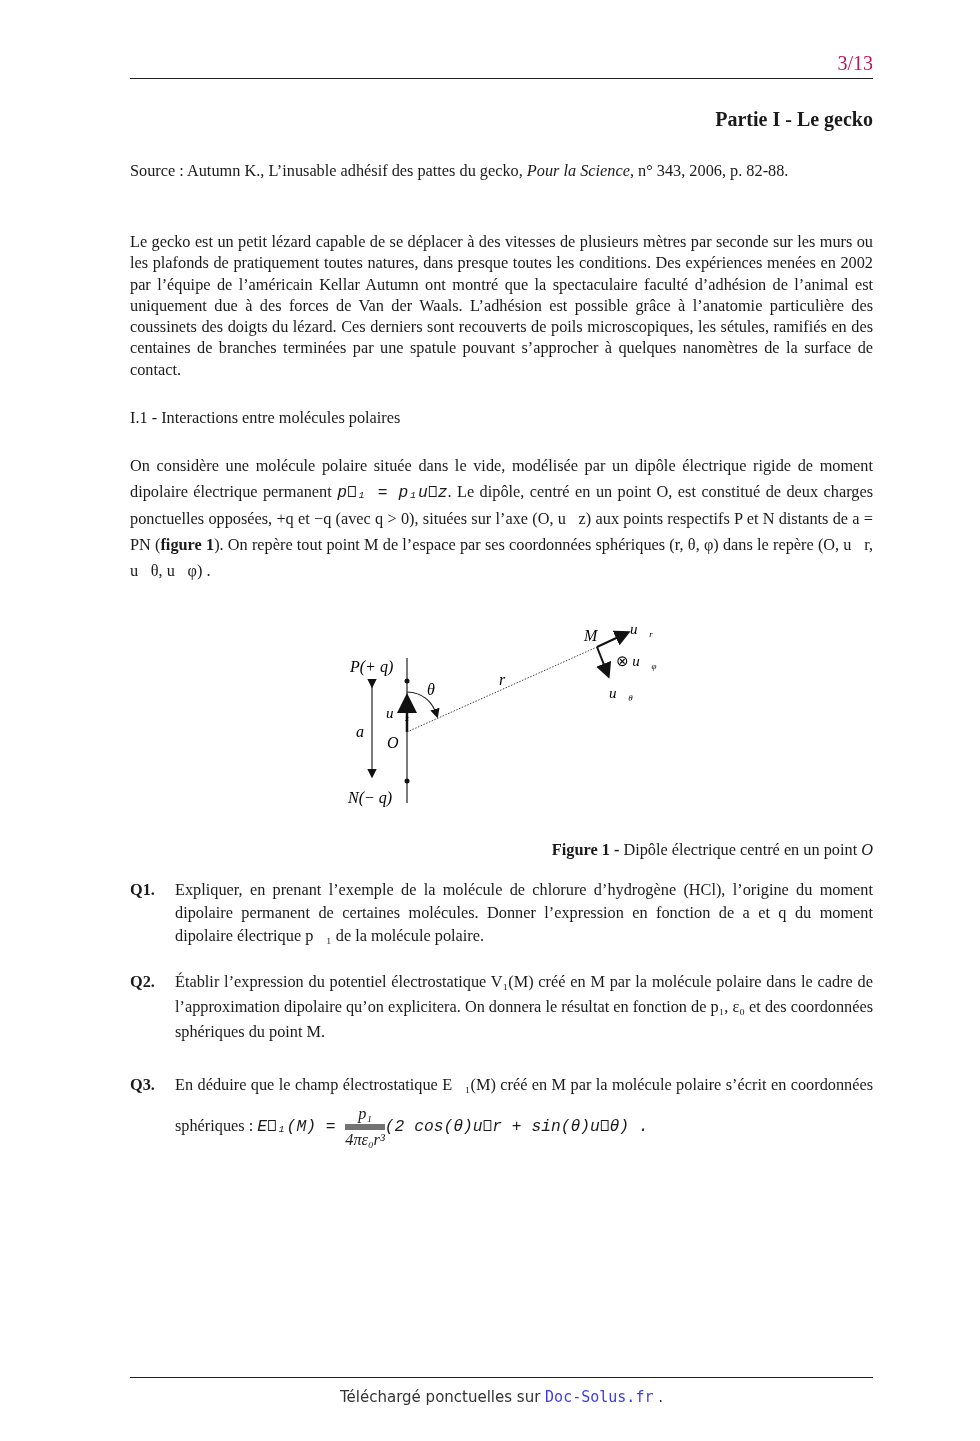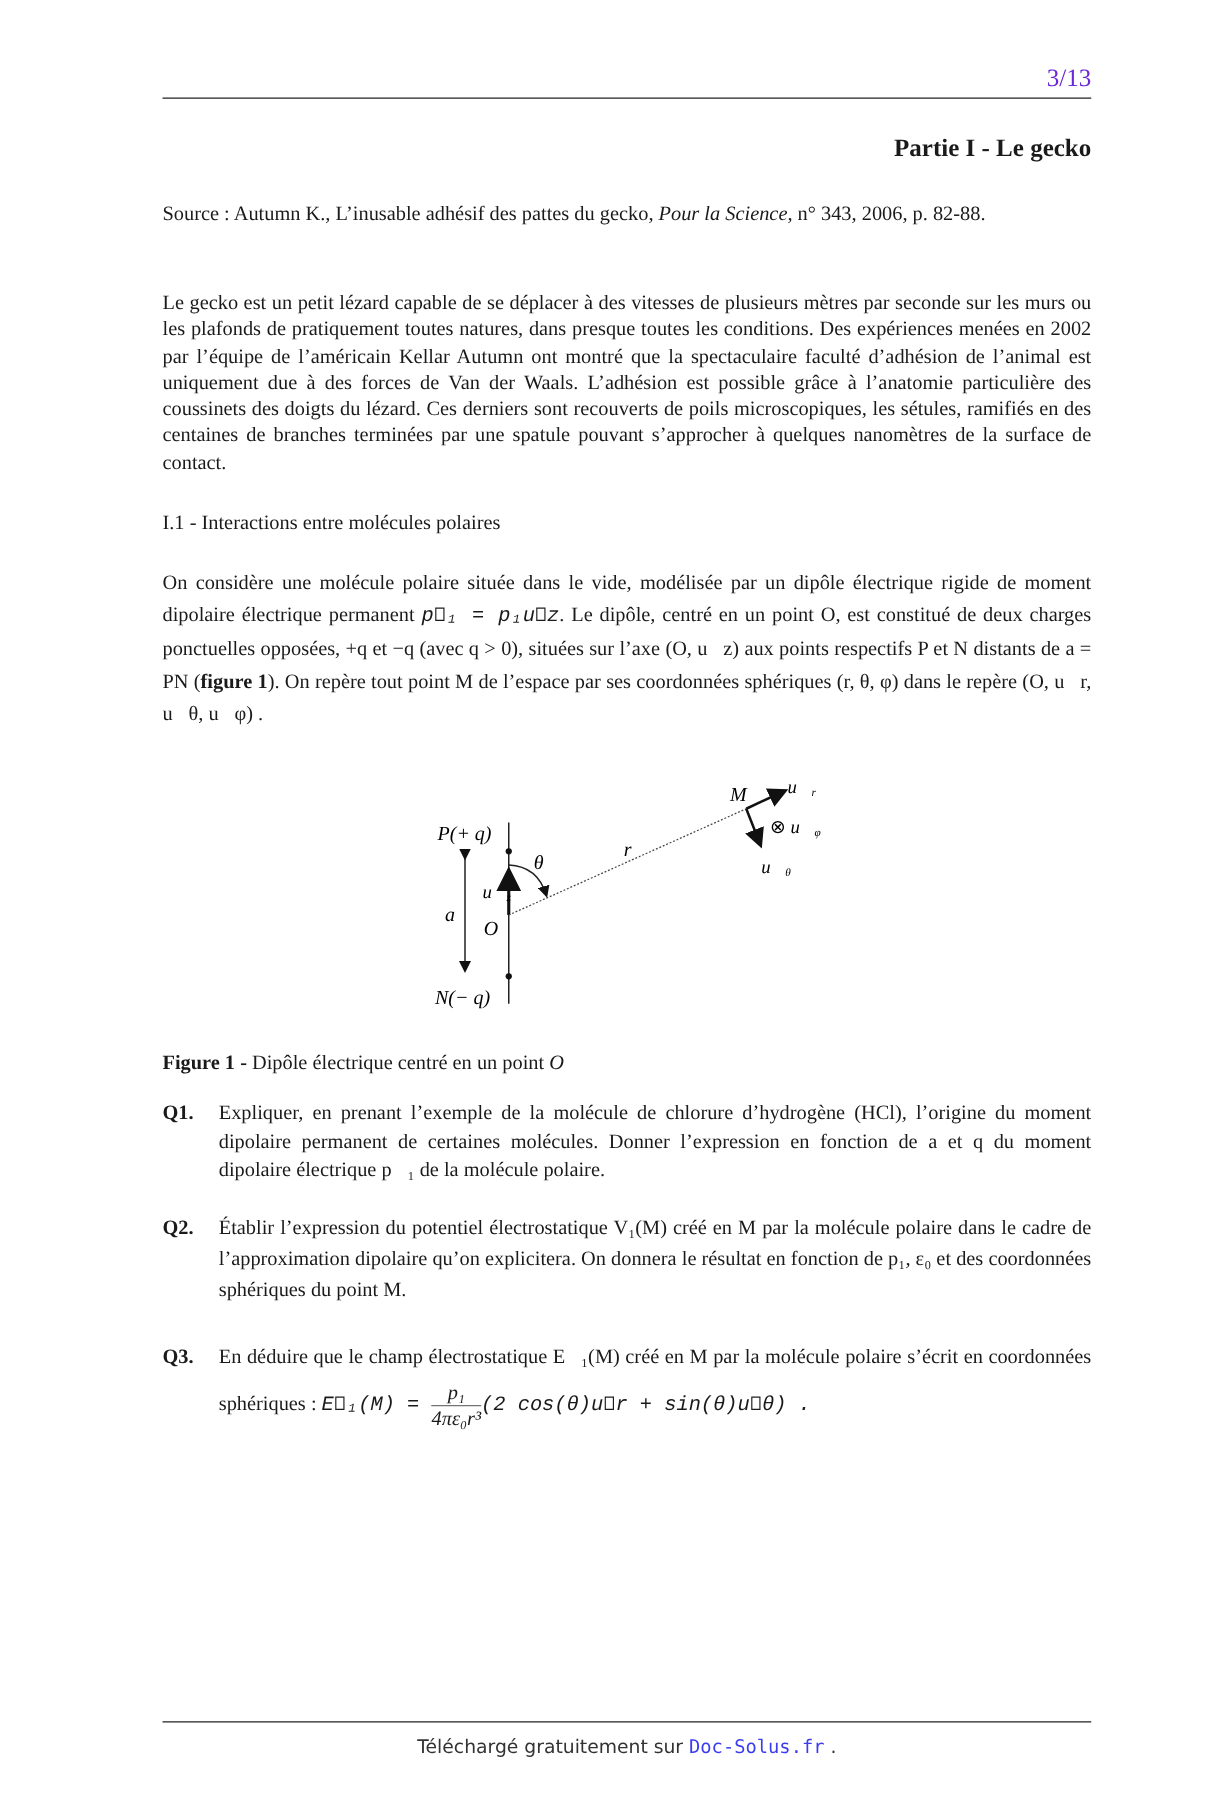--- a/index.html
+++ b/index.html
@@ -9,52 +9,52 @@
   }
   .header {
     position: absolute; left: 130px; top: 52px; width: 743px; height: 26px;
     border-bottom: 1.5px solid #222;
   }
   .header-title {
     position: absolute; left: 0; right: 0; top: 3px; text-align: center;
     font-size: 16px; color: #444;
   }
   .header-page {
-    position: absolute; right: 0; top: 0; font-size: 20px; color: #6d28d9;
+    position: absolute; right: 0; top: 0; font-size: 20px; color: #be185d;
   }
   .part-title {
     position: absolute; left: 130px; width: 743px; top: 108px; text-align: right;
     font-size: 20px; font-weight: bold;
   }
   .para {
     position: absolute; left: 130px; width: 743px;
     font-size: 16.3px; line-height: 21.3px; text-align: justify;
   }
   .para i { font-style: italic; }
   .section-title {
     position: absolute; left: 130px; top: 408px; font-size: 16.3px; font-weight: normal;
   }
   .para-lines { line-height: 26px; }
   .figure { position: absolute; left: 330px; top: 610px; width: 350px; height: 200px; }
   .fig-caption {
-    position: absolute; left: 130px; width: 743px; top: 840px; text-align: left; font-size: 16.3px;
+    position: absolute; left: 130px; width: 743px; top: 840px; text-align: right; font-size: 16.3px;
   }
   .fig-caption b { font-weight: bold; }
   .question { position: absolute; left: 130px; width: 743px; font-size: 16.3px; }
   .q-label { position: absolute; left: 0; top: 0; font-weight: bold; }
   .q-text { margin-left: 45px; text-align: justify; }
   .math { font-style: italic; font-family: Liberation Mono, monospace; }
   .footer-line { position: absolute; left: 130px; width: 743px; top: 1377px; border-top: 1.5px solid #222; }
   .footer {
     position: absolute; left: 130px; width: 743px; top: 1388px; text-align: center;
     font-family: "DejaVu Sans", sans-serif; font-size: 15px; color: #333;
   }
   .footer-link { font-family: "DejaVu Sans Mono", monospace; color: #3b3bef; text-decoration: none; }
   .frac { display: inline-block; vertical-align: middle; text-align: center; font-style: italic; }
-  .frac .num { display: block; border-bottom: 1px solid #737373; padding: 0 2px; }
+  .frac .num { display: block; border-bottom: 6px solid #737373; padding: 0 2px; }
   .frac .den { display: block; }
 </style>
 </head>
 <body>
 
 <div class="header">
   <span class="header-page">3/13</span>
 </div>
 
 <div class="part-title">Partie I - Le gecko</div>
@@ -125,14 +125,14 @@
 
 <div class="question" style="top:1066px; line-height:38px;">
   <span class="q-label">Q3.</span>
   <div class="q-text">
     <span>En déduire que le champ électrostatique E⃗₁(M) créé en M par la molécule polaire s’écrit en coordonnées sphériques : </span><span class="math">E⃗₁(M) = </span><span class="frac" style="line-height:20px;"><span class="num">p₁</span><span class="den">4πε₀r³</span></span><span class="math">(2 cos(θ)u⃗r + sin(θ)u⃗θ) .</span>
   </div>
 </div>
 
 <div class="footer-line"></div>
 <div class="footer">
-  <span>Téléchargé gratuitement sur </span><a class="footer-link">Doc-Solus.fr</a><span> .</span>
+  <span>Téléchargé ponctuelles sur </span><a class="footer-link">Doc-Solus.fr</a><span> .</span>
 </div>
 
 </body></html>

